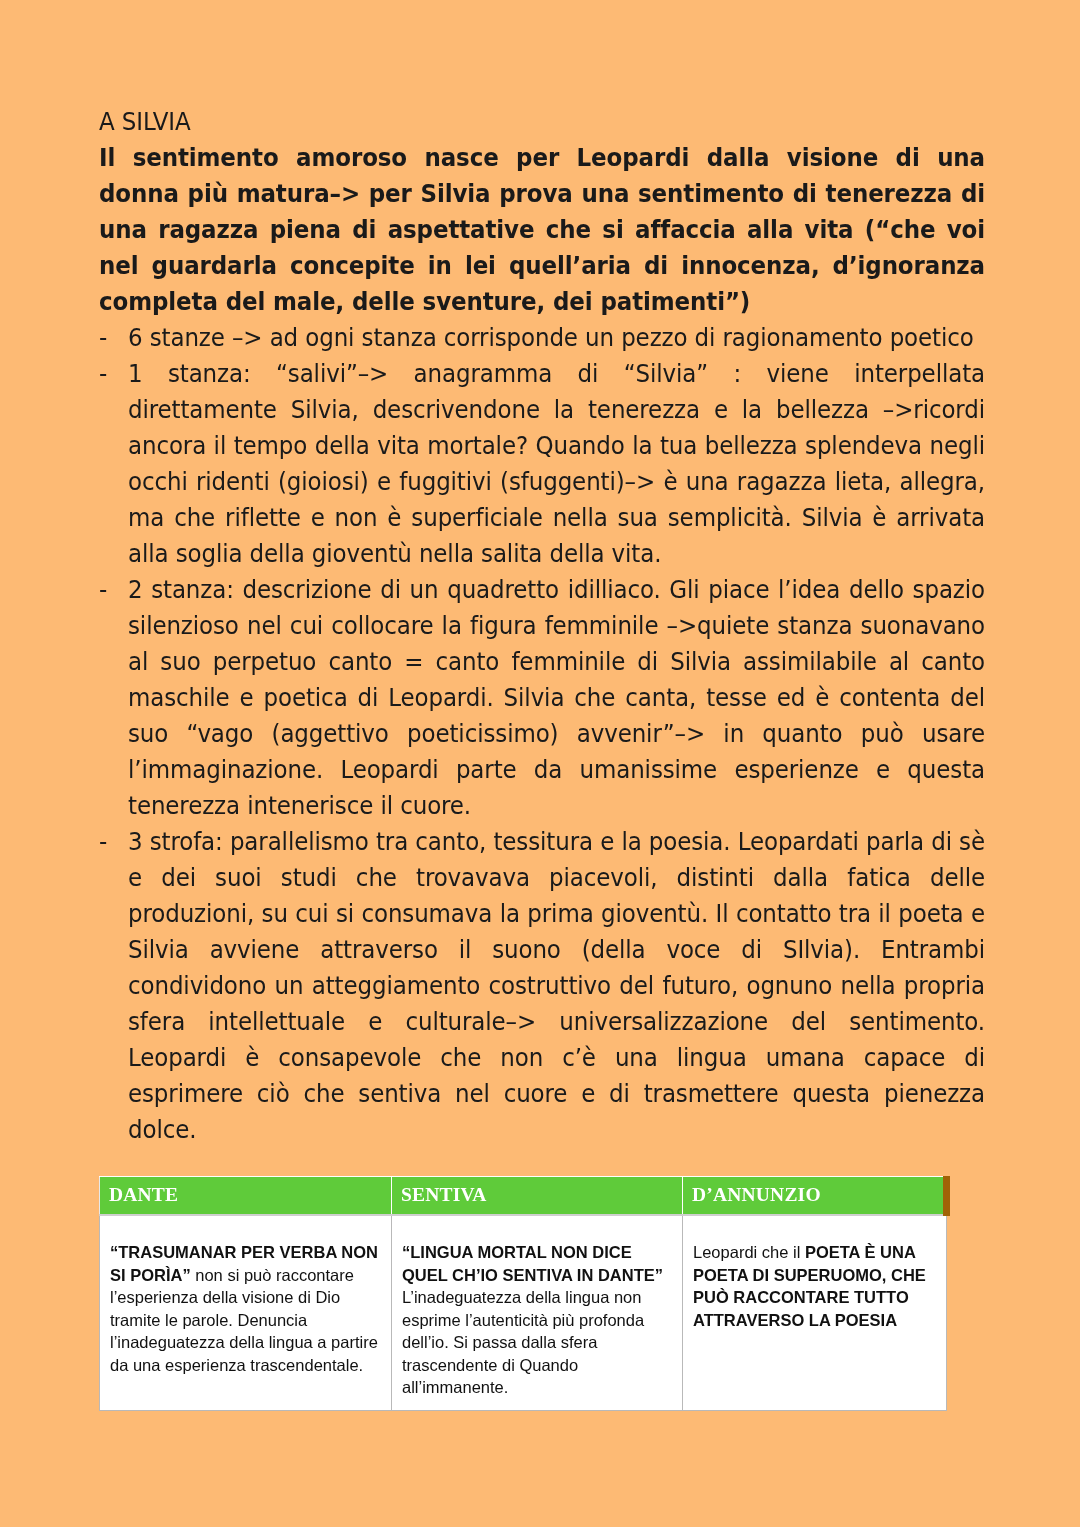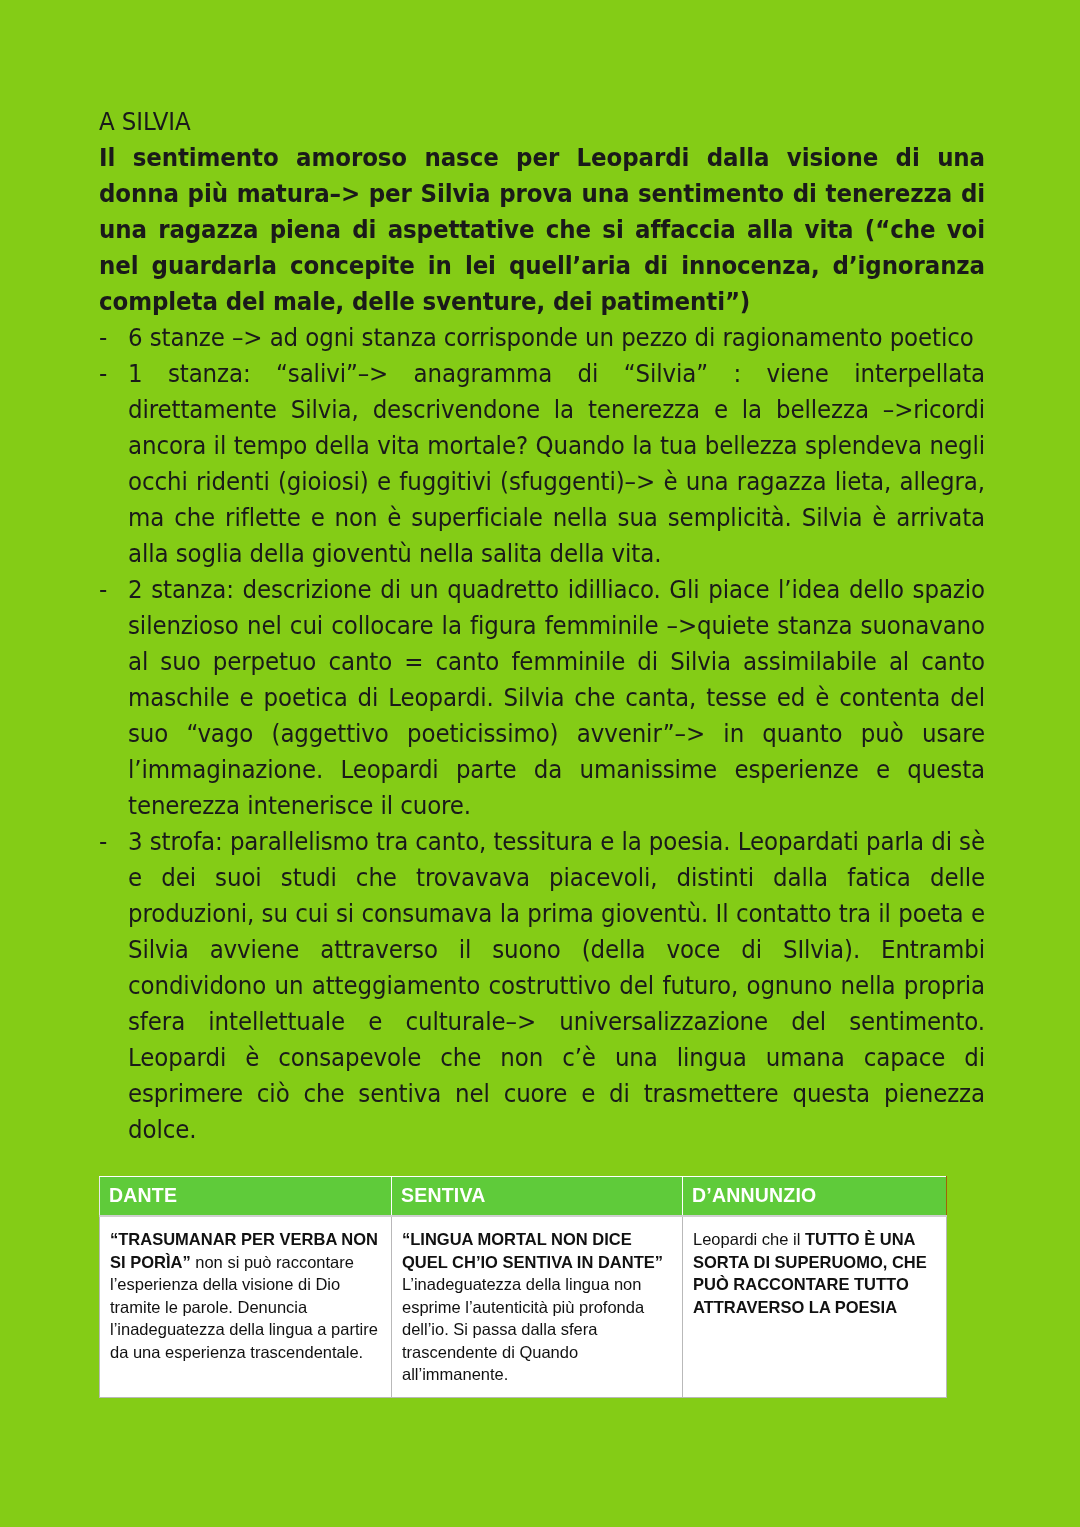--- a/index.html
+++ b/index.html
@@ -6,21 +6,21 @@
   html, body {
     margin: 0;
     padding: 0;
     background: #ffffff;
   }
 
   .page {
     position: relative;
     width: 1080px;
     height: 1527px;
-    background: #84cc16;
+    background: #fdba74;
     overflow: hidden;
     box-sizing: border-box;
   }
 
   .content {
     position: absolute;
     left: 99px;
     top: 103px;
     width: 886px;
   }
@@ -84,39 +84,39 @@
     font-family: "Liberation Sans", sans-serif;
   }
 
   table.cmp-table col.c1 { width: 292px; }
   table.cmp-table col.c2 { width: 291px; }
   table.cmp-table col.c3 { width: 264px; }
 
   table.cmp-table thead th {
     background: #5fcb3a;
     color: #ffffff;
-    font-family: Liberation Sans, sans-serif;
+    font-family: Liberation Serif, serif;
     font-stretch: condensed;
     font-size: 19.5px;
     font-weight: bold;
     text-align: left;
     padding: 7px 9px 8px 9px;
     border: 1px solid #ffffff;
     border-bottom: 2px solid #cfcfcf;
     letter-spacing: 0.2px;
     height: 22px;
     vertical-align: middle;
   }
 
   table.cmp-table thead th:first-child { border-left: 1px solid #e8e8e8; }
-  table.cmp-table thead th:last-child  { border-right: 1px solid #a16207; }
+  table.cmp-table thead th:last-child  { border-right: 7px solid #a16207; }
 
   table.cmp-table tbody td {
     border: 1px solid #b9b9b9;
-    padding: 11px 10px 11px 10px;
+    padding: 25px 10px 11px 10px;
     vertical-align: top;
     font-size: 16.5px;
     line-height: 22.5px;
     color: #111111;
     background: #ffffff;
   }
 
   table.cmp-table tbody td b,
   table.cmp-table tbody td strong {
     font-weight: bold;
@@ -170,21 +170,21 @@
         </thead>
         <tbody>
           <tr>
             <td>
               <b class="cell-seg">“TRASUMANAR PER VERBA NON SI PORÌA”</b><span class="cell-seg"> non si può raccontare l’esperienza della visione di Dio tramite le parole. Denuncia l’inadeguatezza della lingua a partire da una esperienza trascendentale.</span>
             </td>
             <td>
               <b class="cell-seg">“LINGUA MORTAL NON DICE QUEL CH’IO SENTIVA IN DANTE”</b><br><span class="cell-seg">L’inadeguatezza della lingua non esprime l’autenticità più profonda dell’io. Si passa dalla sfera trascendente di Quando all’immanente.</span>
             </td>
             <td>
-              <span class="cell-seg">Leopardi che il </span><b class="cell-seg">TUTTO È UNA SORTA DI SUPERUOMO, CHE PUÒ RACCONTARE TUTTO ATTRAVERSO LA POESIA</b>
+              <span class="cell-seg">Leopardi che il </span><b class="cell-seg">POETA È UNA POETA DI SUPERUOMO, CHE PUÒ RACCONTARE TUTTO ATTRAVERSO LA POESIA</b>
             </td>
           </tr>
         </tbody>
       </table>
     </div>
 
   </div>
 </div>
 
 </body></html>

